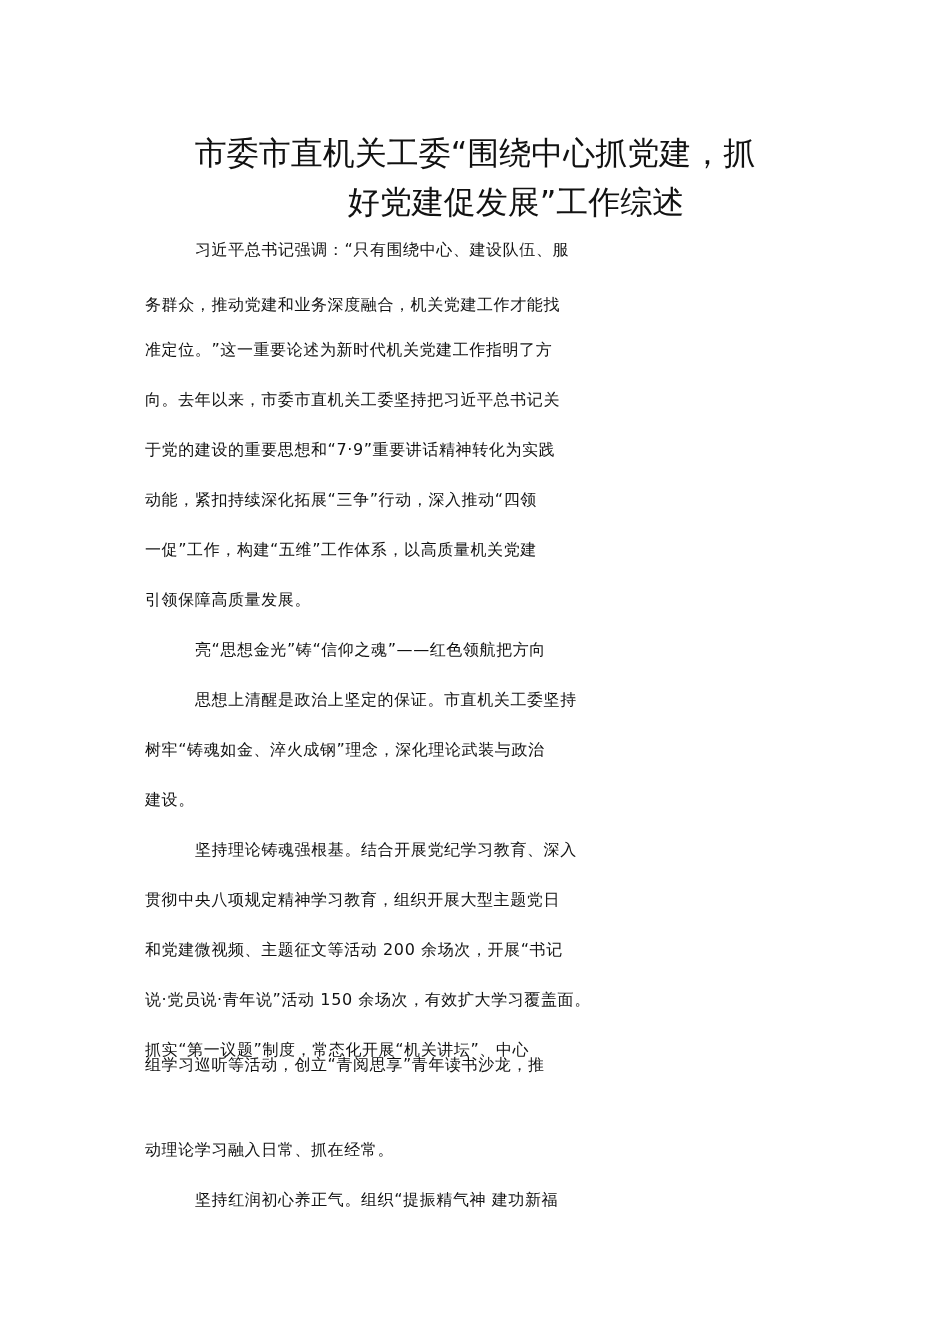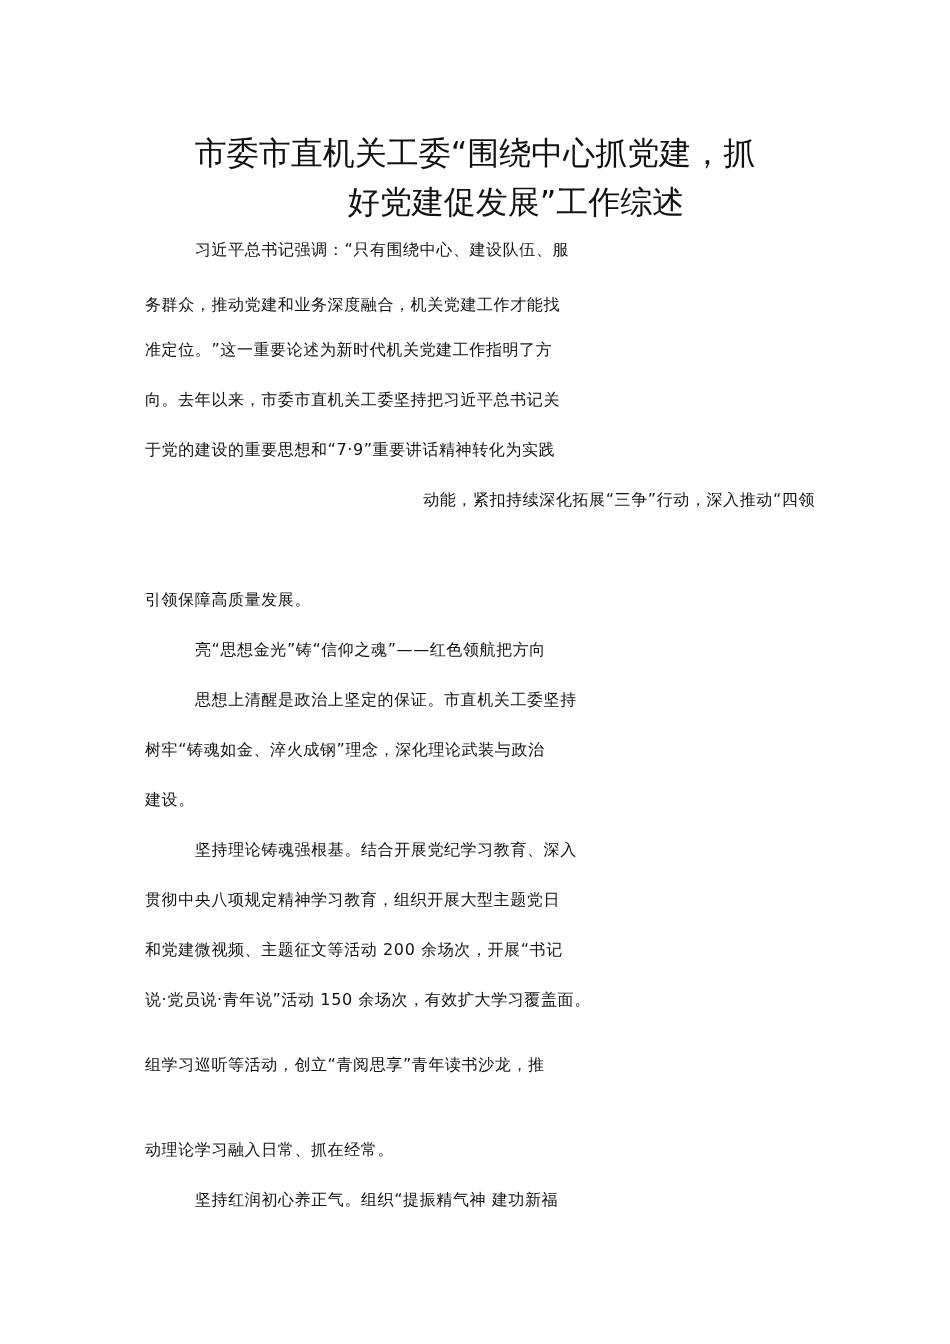--- a/index.html
+++ b/index.html
@@ -52,31 +52,33 @@
 <div class="page">
 
   <div class="title-line" style="top:131px;">市委市直机关工委“围绕中心抓党建，抓</div>
   <div class="title-line" style="top:180px;padding-left:41px;">好党建促发展”工作综述</div>
 
   <div class="line indent" style="top:233px;">习近平总书记强调：“只有围绕中心、建设队伍、服</div>
   <div class="line" style="top:289px;font-family:Liberation Mono, monospace;">务群众，推动党建和业务深度融合，机关党建工作才能找</div>
   <div class="line" style="top:333px;">准定位。”这一重要论述为新时代机关党建工作指明了方</div>
   <div class="line" style="top:383px;">向。去年以来，市委市直机关工委坚持把习近平总书记关</div>
   <div class="line" style="top:433px;">于党的建设的重要思想和“7·9”重要讲话精神转化为实践</div>
-  <div class="line" style="top:483px;text-align:right;">动能，紧扣持续深化拓展“三争”行动，深入推动“四领</div>
+  <div class="line" style="top:483px;">动能，紧扣持续深化拓展“三争”行动，深入推动“四领</div>
+  <div class="line" style="top:533px;">一促”工作，构建“五维”工作体系，以高质量机关党建</div>
   <div class="line" style="top:583px;">引领保障高质量发展。</div>
 
   <div class="line indent" style="top:633px;">亮“思想金光”铸“信仰之魂”——红色领航把方向</div>
 
   <div class="line indent" style="top:683px;">思想上清醒是政治上坚定的保证。市直机关工委坚持</div>
   <div class="line" style="top:733px;">树牢“铸魂如金、淬火成钢”理念，深化理论武装与政治</div>
   <div class="line" style="top:783px;">建设。</div>
 
   <div class="line indent" style="top:833px;">坚持理论铸魂强根基。结合开展党纪学习教育、深入</div>
   <div class="line" style="top:883px;">贯彻中央八项规定精神学习教育，组织开展大型主题党日</div>
   <div class="line" style="top:933px;">和党建微视频、主题征文等活动 200 余场次，开展“书记</div>
   <div class="line" style="top:983px;">说·党员说·青年说”活动 150 余场次，有效扩大学习覆盖面。</div>
+  <div class="line" style="top:1033px;">抓实“第一议题”制度，常态化开展“机关讲坛”、中心</div>
   <div class="line" style="top:1048px;">组学习巡听等活动，创立“青阅思享”青年读书沙龙，推</div>
   <div class="line" style="top:1133px;">动理论学习融入日常、抓在经常。</div>
 
   <div class="line indent" style="top:1183px;">坚持红润初心养正气。组织“提振精气神 建功新福</div>
 
 </div>
 
 </body></html>

